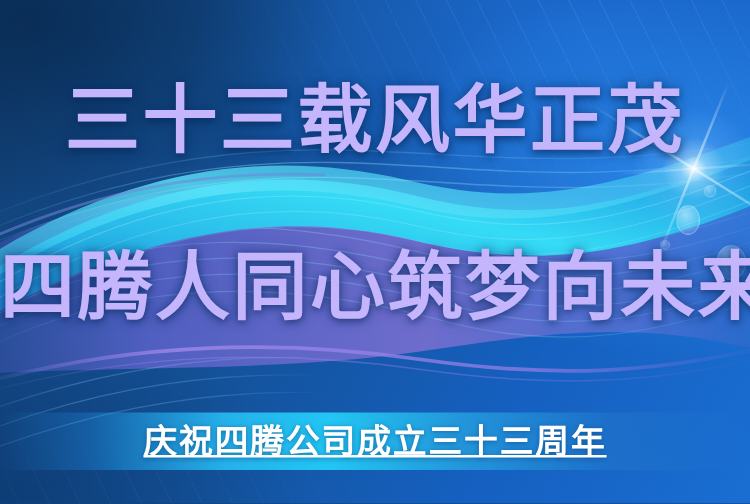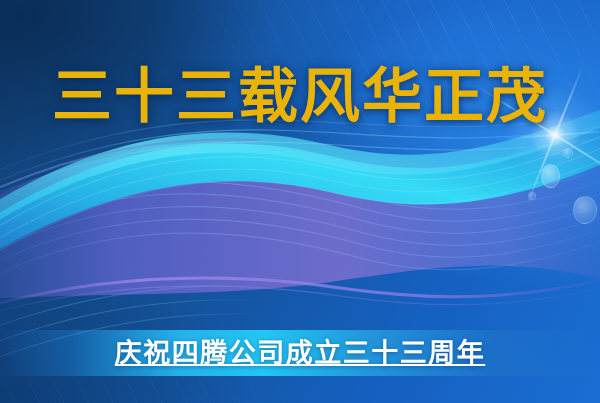--- a/index.html
+++ b/index.html
@@ -103,21 +103,21 @@
     background: radial-gradient(circle at 38% 32%, rgba(235,248,255,0.55) 0%, rgba(180,225,255,0.30) 55%, rgba(150,210,255,0.10) 100%);
     border: 1px solid rgba(220,242,255,0.28);
   }
 
   
   .headline {
     position: absolute;
     left: 0;
     width: 600px;
     text-align: center;
-    color: #eab308;
+    color: #c4b5fd;
     font-weight: 700;
     letter-spacing: 2px;
     white-space: nowrap;
     text-shadow:
       0 0 10px rgba(10,50,110,0.55),
       0 2px 6px rgba(6,36,80,0.55);
   }
   .headline-1 {
     top: 63px;
     font-size: 60px;
@@ -266,18 +266,19 @@
     <div class="core"></div>
   </div>
 
   <div class="bokeh" style="left:541px; top:164px; width:17px; height:22px;"></div>
   <div class="bokeh" style="left:573px; top:196px; width:22px; height:26px; opacity:.75;"></div>
   <div class="bokeh" style="left:563px; top:148px; width:8px; height:8px; opacity:.7;"></div>
   <div class="bokeh" style="left:528px; top:192px; width:6px; height:6px; opacity:.6;"></div>
 
   <div class="headline headline-1">三十三载风华正茂</div>
 
+  <div class="headline headline-2">四腾人同心筑梦向未来</div>
 
   <div class="subtitle-band"></div>
 
   <div class="subtitle">庆祝四腾公司成立三十三周年</div>
 
 </div>
 
 </body></html>

